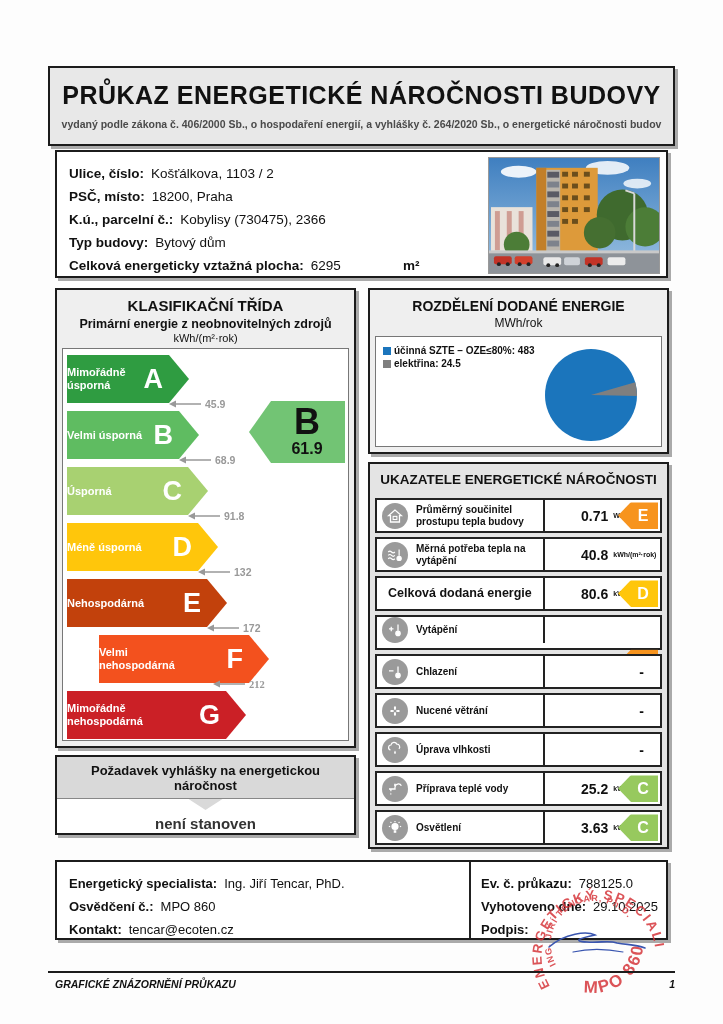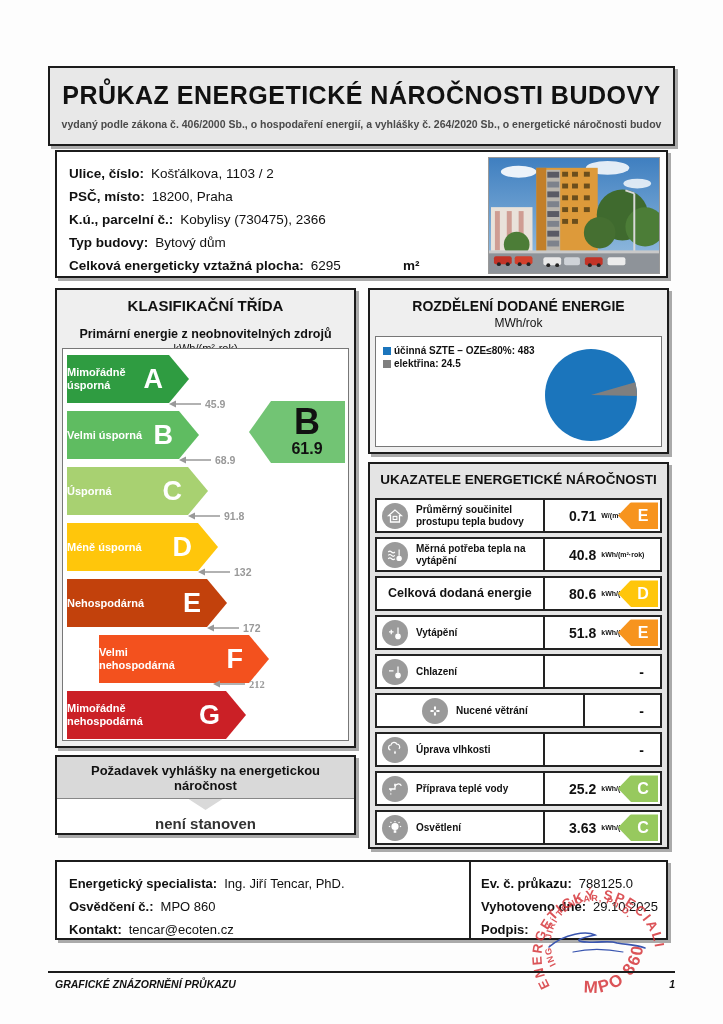--- a/index.html
+++ b/index.html
@@ -18,21 +18,21 @@
   
   .address-box { left:55px; top:150px; width:613px; height:128px; padding:10px 0 0 12px; }
   .addr-row { height:23px; font-size:13.5px; display:flex; align-items:center; }
   .addr-row .lbl { font-weight:bold; margin-right:7px; }
   .addr-row .unitv { margin-left:62px; font-weight:bold; }
   .photo { position:absolute; right:6px; top:5px; width:172px; height:117px; border:1px solid #999; }
 
   
   .class-box { left:55px; top:288px; width:301px; height:460px; background:#efefef; text-align:center; }
   .cls-title { margin-top:7px; font-size:15px; font-weight:bold; }
-  .cls-sub { margin-top:13px; font-size:12.5px; font-weight:bold; }
+  .cls-sub { margin-top:3px; font-size:12.5px; font-weight:bold; }
   .cls-unit { margin-top:1px; font-size:11px; }
   .bars-panel { position:absolute; left:5px; right:5px; top:58px; bottom:5px; background:#fff; border:1px solid #777; }
   .band { position:absolute; left:4px; height:48px; color:#fff; display:flex; align-items:center;
           clip-path:polygon(0 0, calc(100% - 20px) 0, 100% 50%, calc(100% - 20px) 100%, 0 100%); }
   .band-label { font-size:11px; font-weight:bold; text-align:left; line-height:1.15; width:78px; }
   .band-letter { position:absolute; right:26px; top:50%; transform:translateY(-50%); font-size:27px; font-weight:bold; }
   .band-a { top:6px;   width:122px; }
   .band-b { top:62px;  width:132px; }
   .band-c { top:118px; width:141px; }
   .band-d { top:174px; width:151px; }
@@ -63,23 +63,23 @@
   .dist-title { margin-top:8px; font-size:14px; font-weight:bold; }
   .dist-unit { margin-top:2px; font-size:12px; }
   .dist-panel { position:absolute; left:5px; right:5px; top:46px; bottom:5px; background:#fff; border:1px solid #777; }
   .legend { position:absolute; left:7px; top:8px; text-align:left; }
   .legend-row { display:flex; align-items:center; gap:3px; font-size:10px; font-weight:bold; margin-bottom:2px; }
   .legend-swatch { width:8px; height:8px; flex:none; }
 
   
   .ind-box { left:368px; top:462px; width:301px; height:387px; background:#e4e4e4; }
   .ind-title { margin-top:8px; text-align:center; font-size:13.5px; font-weight:bold; }
-  .irow { position:absolute; left:5px; right:5px; height:35px; background:#fff; border:2px solid #222; display:flex; }
-  .r0 { top:34px; } .r1 { top:73px; } .r2 { top:112px; } .r3 { top:151px; } .r4 { top:190px; }
-  .r5 { top:229px;padding-left:40px; } .r6 { top:268px; } .r7 { top:307px; } .r8 { top:346px; }
+  .irow { position:absolute; left:5px; right:5px; height:35px; background:#fff; border:2px solid #222; display:flex;gap:12px; }
+  .r0 { top:34px; } .r1 { top:73px; } .r2 { top:112px; } .r3 { top:151px;flex-direction:column; } .r4 { top:190px; }
+  .r5 { top:229px; } .r6 { top:268px; } .r7 { top:307px; } .r8 { top:346px; }
   .icell { width:168px; flex:none; border-right:2px solid #222; display:flex; align-items:center; gap:8px; padding-left:5px; }
   .ilabel { font-size:10px; font-weight:bold; line-height:1.15; text-align:left; }
   .ilabel.big { font-size:12.5px; padding-left:6px; }
   .vcell { position:relative; flex:1; display:flex; align-items:center; padding-left:8px; gap:5px; }
   .ival { font-size:14px; font-weight:bold;margin-left:16px; }
   .iunit { font-size:7px; font-weight:bold; }
   .dash { position:absolute; right:16px; font-size:14px; font-weight:bold; }
   .class-arrow { position:absolute; right:2px; top:50%; transform:translateY(-50%); width:40px; height:27px;
                  clip-path:polygon(13px 0,100% 0,100% 100%,13px 100%,0 50%);
                  color:#fff; font-size:16px; font-weight:bold; display:flex; align-items:center; justify-content:center;

